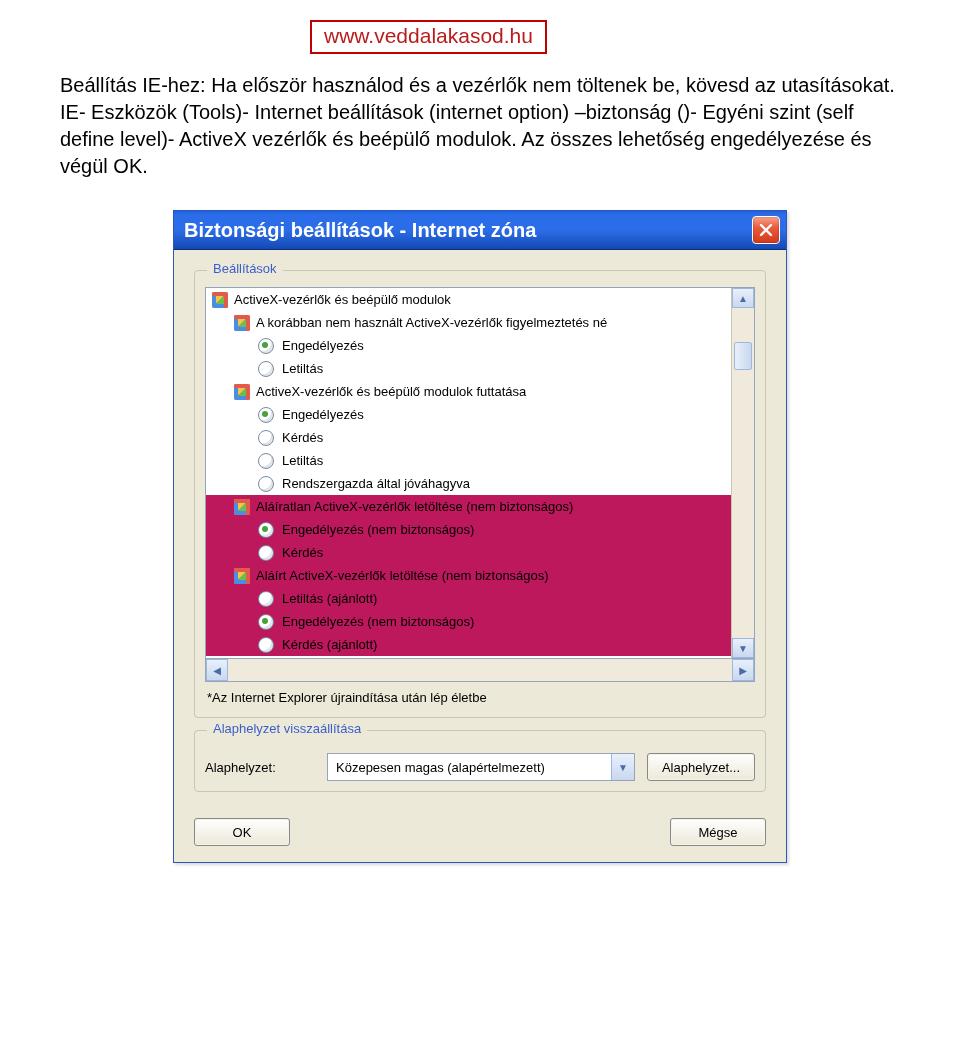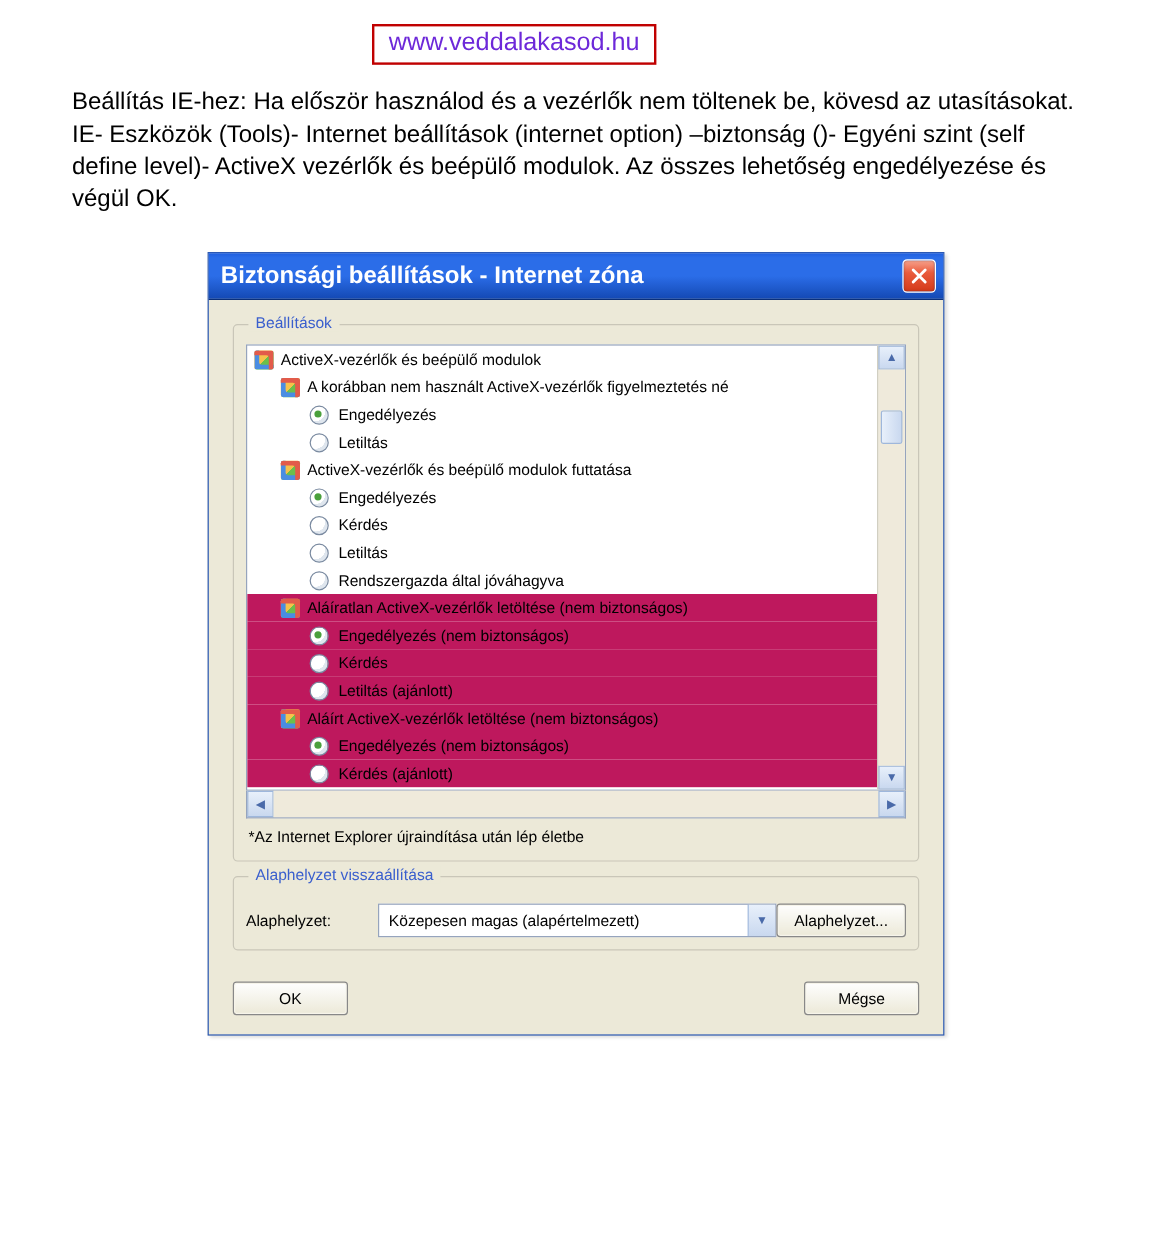--- a/index.html
+++ b/index.html
@@ -10,21 +10,21 @@
     font-family: "Segoe UI", Tahoma, sans-serif;
     color: #000;
   }
   .page {
     padding: 20px 60px 40px 60px;
   }
   .url-box {
     display: inline-block;
     border: 2px solid #c00000;
     padding: 2px 12px 4px 12px;
-    color: #6d28d9;
+    color: #b91c1c;
     font-size: 21px;
     margin-left: 250px;
     margin-bottom: 18px;
   }
   .intro {
     font-size: 20px;
     line-height: 1.35;
     margin-bottom: 30px;
   }
   
@@ -151,21 +151,21 @@
     background:#f1efe4;
   }
   .hscroll .arrow { width:22px; height:100%; flex:none; }
   .hscroll .track { flex:1; background:#efeadb; }
   .note {
     margin: 8px 2px 2px 2px;
     font-size: 13px;
   }
   
   .reset-row {
-    display:flex; align-items:center; gap:0;
+    display:flex; align-items:center; gap:12px;
     margin-top: 6px;
   }
   .reset-label { width: 110px; }
   .combo {
     flex:1;
     display:flex; align-items:center;
     height:26px;
     background:#fff;
     border:1px solid #96a4bd;
     padding-left:8px;
@@ -263,27 +263,27 @@
                 <span>Aláíratlan ActiveX-vezérlők letöltése (nem biztonságos)</span>
               </div>
               <div class="li-row indent-2 unsafe">
                 <span class="radio checked"></span>
                 <span>Engedélyezés (nem biztonságos)</span>
               </div>
               <div class="li-row indent-2 unsafe">
                 <span class="radio"></span>
                 <span>Kérdés</span>
               </div>
+              <div class="li-row indent-1 unsafe">
+                <span class="win-icon"></span>
+                <span>Aláírt ActiveX-vezérlők letöltése (nem biztonságos)</span>
+              </div>
               <div class="li-row indent-2 unsafe">
                 <span class="radio"></span>
                 <span>Letiltás (ajánlott)</span>
-              </div>
-              <div class="li-row indent-1 unsafe">
-                <span class="win-icon"></span>
-                <span>Aláírt ActiveX-vezérlők letöltése (nem biztonságos)</span>
               </div>
               <div class="li-row indent-2 unsafe">
                 <span class="radio checked"></span>
                 <span>Engedélyezés (nem biztonságos)</span>
               </div>
               <div class="li-row indent-2 unsafe">
                 <span class="radio"></span>
                 <span>Kérdés (ajánlott)</span>
               </div>
             </div>

